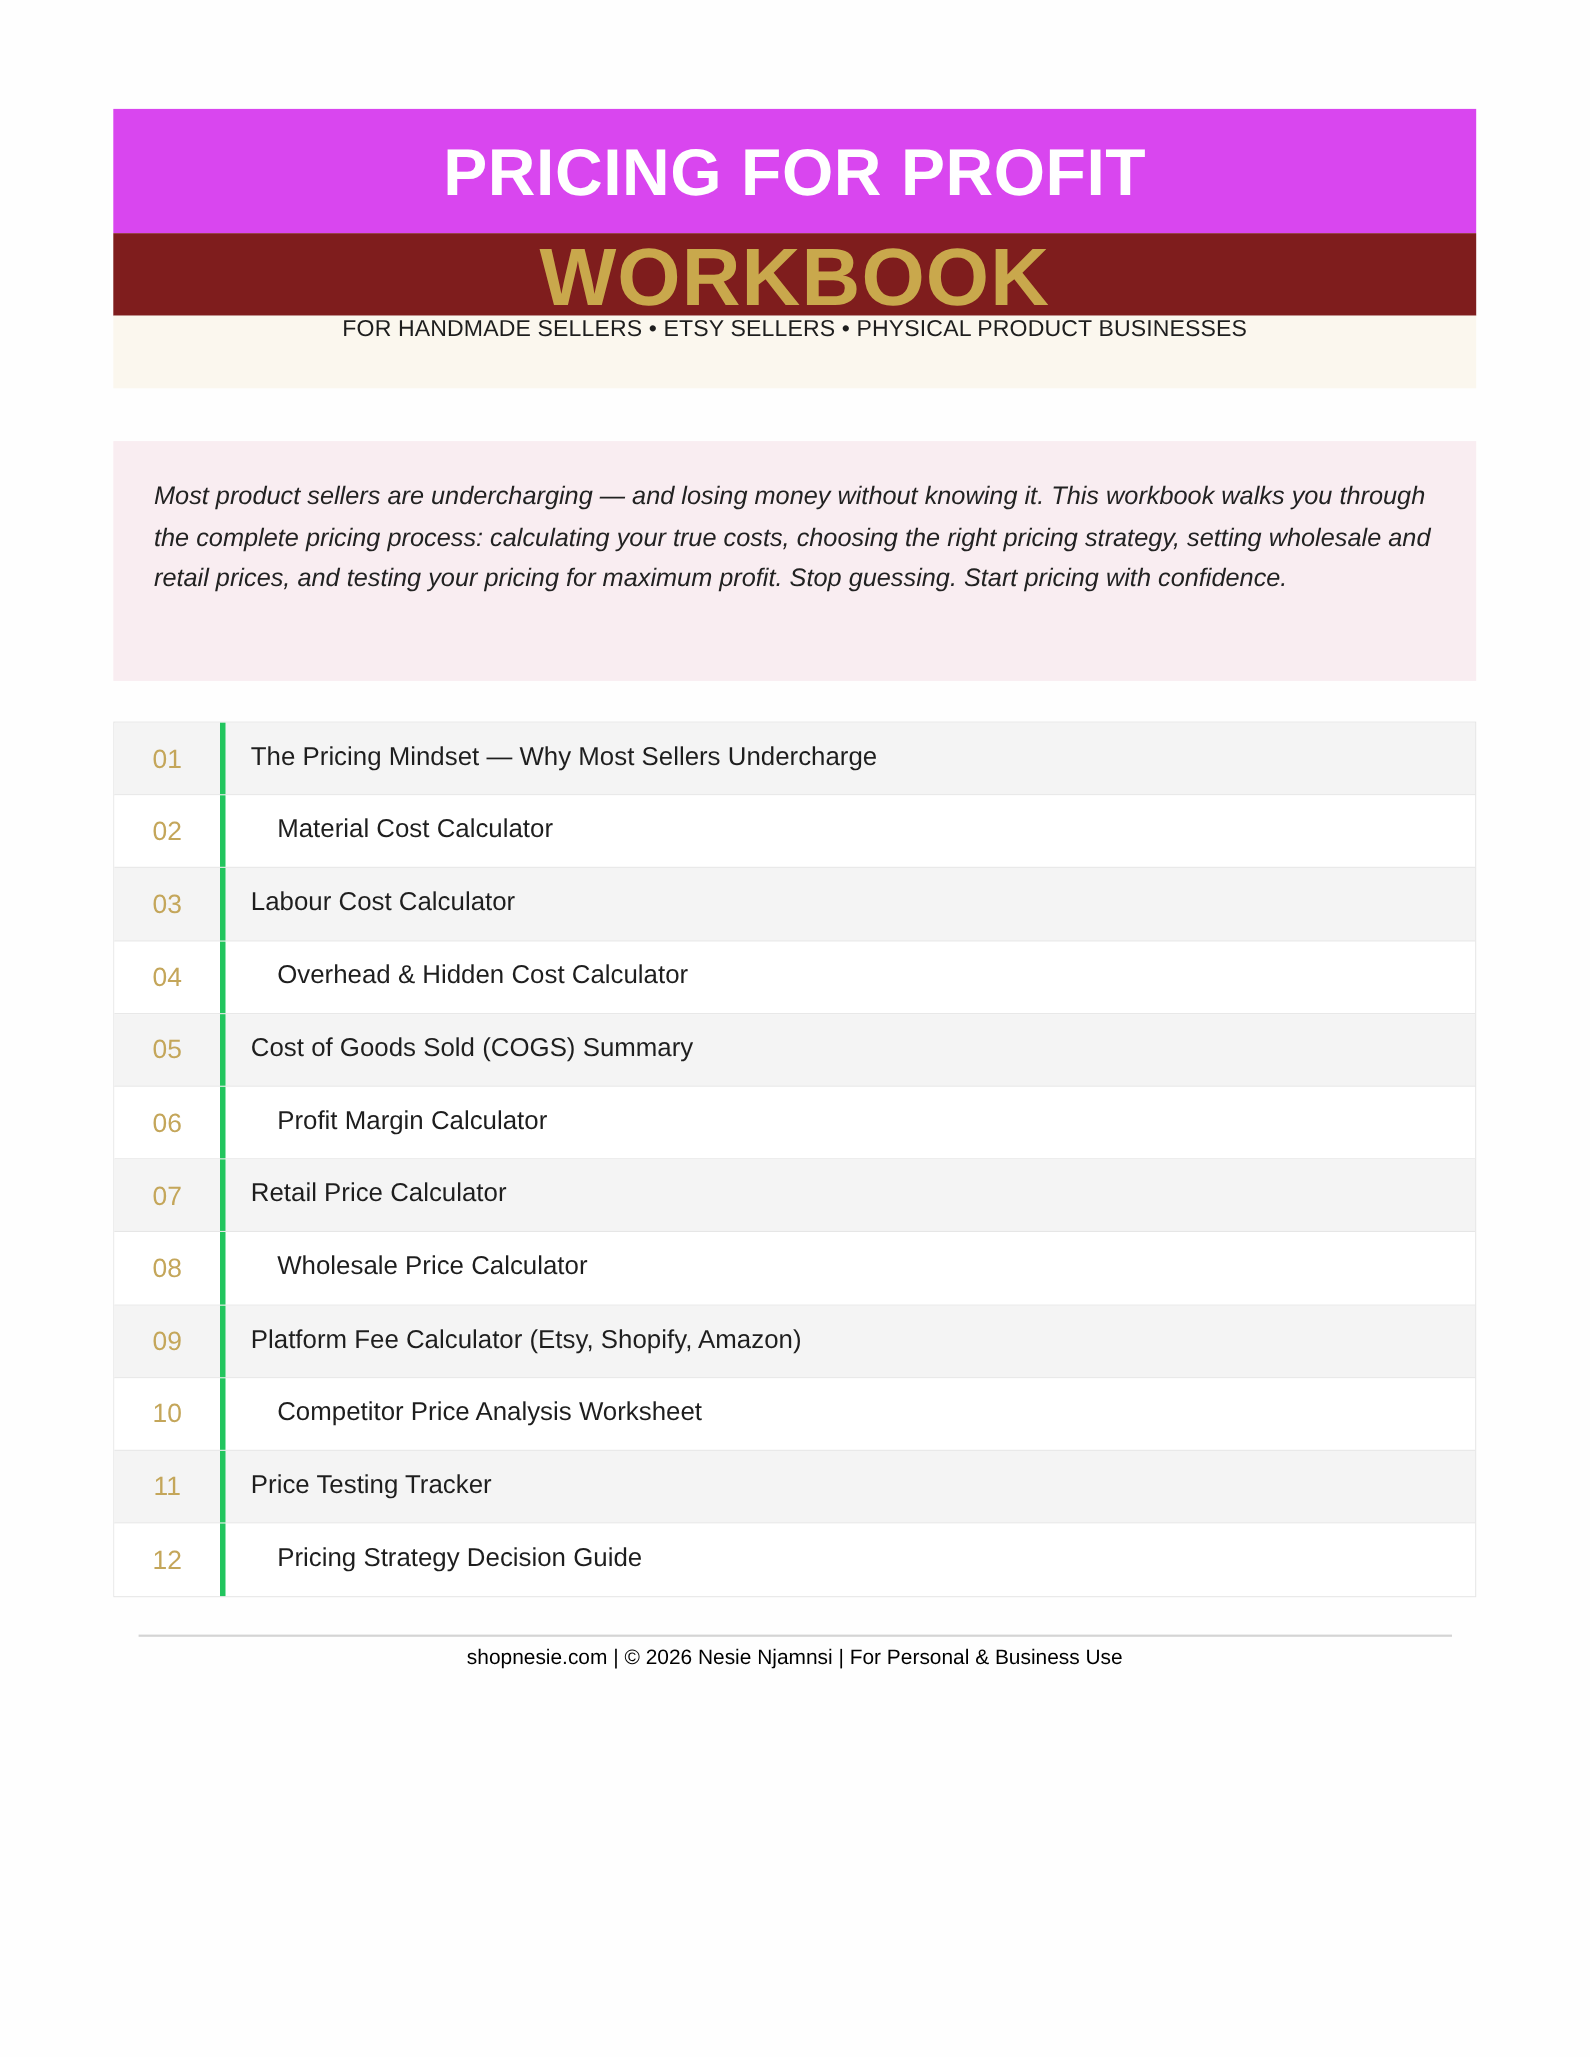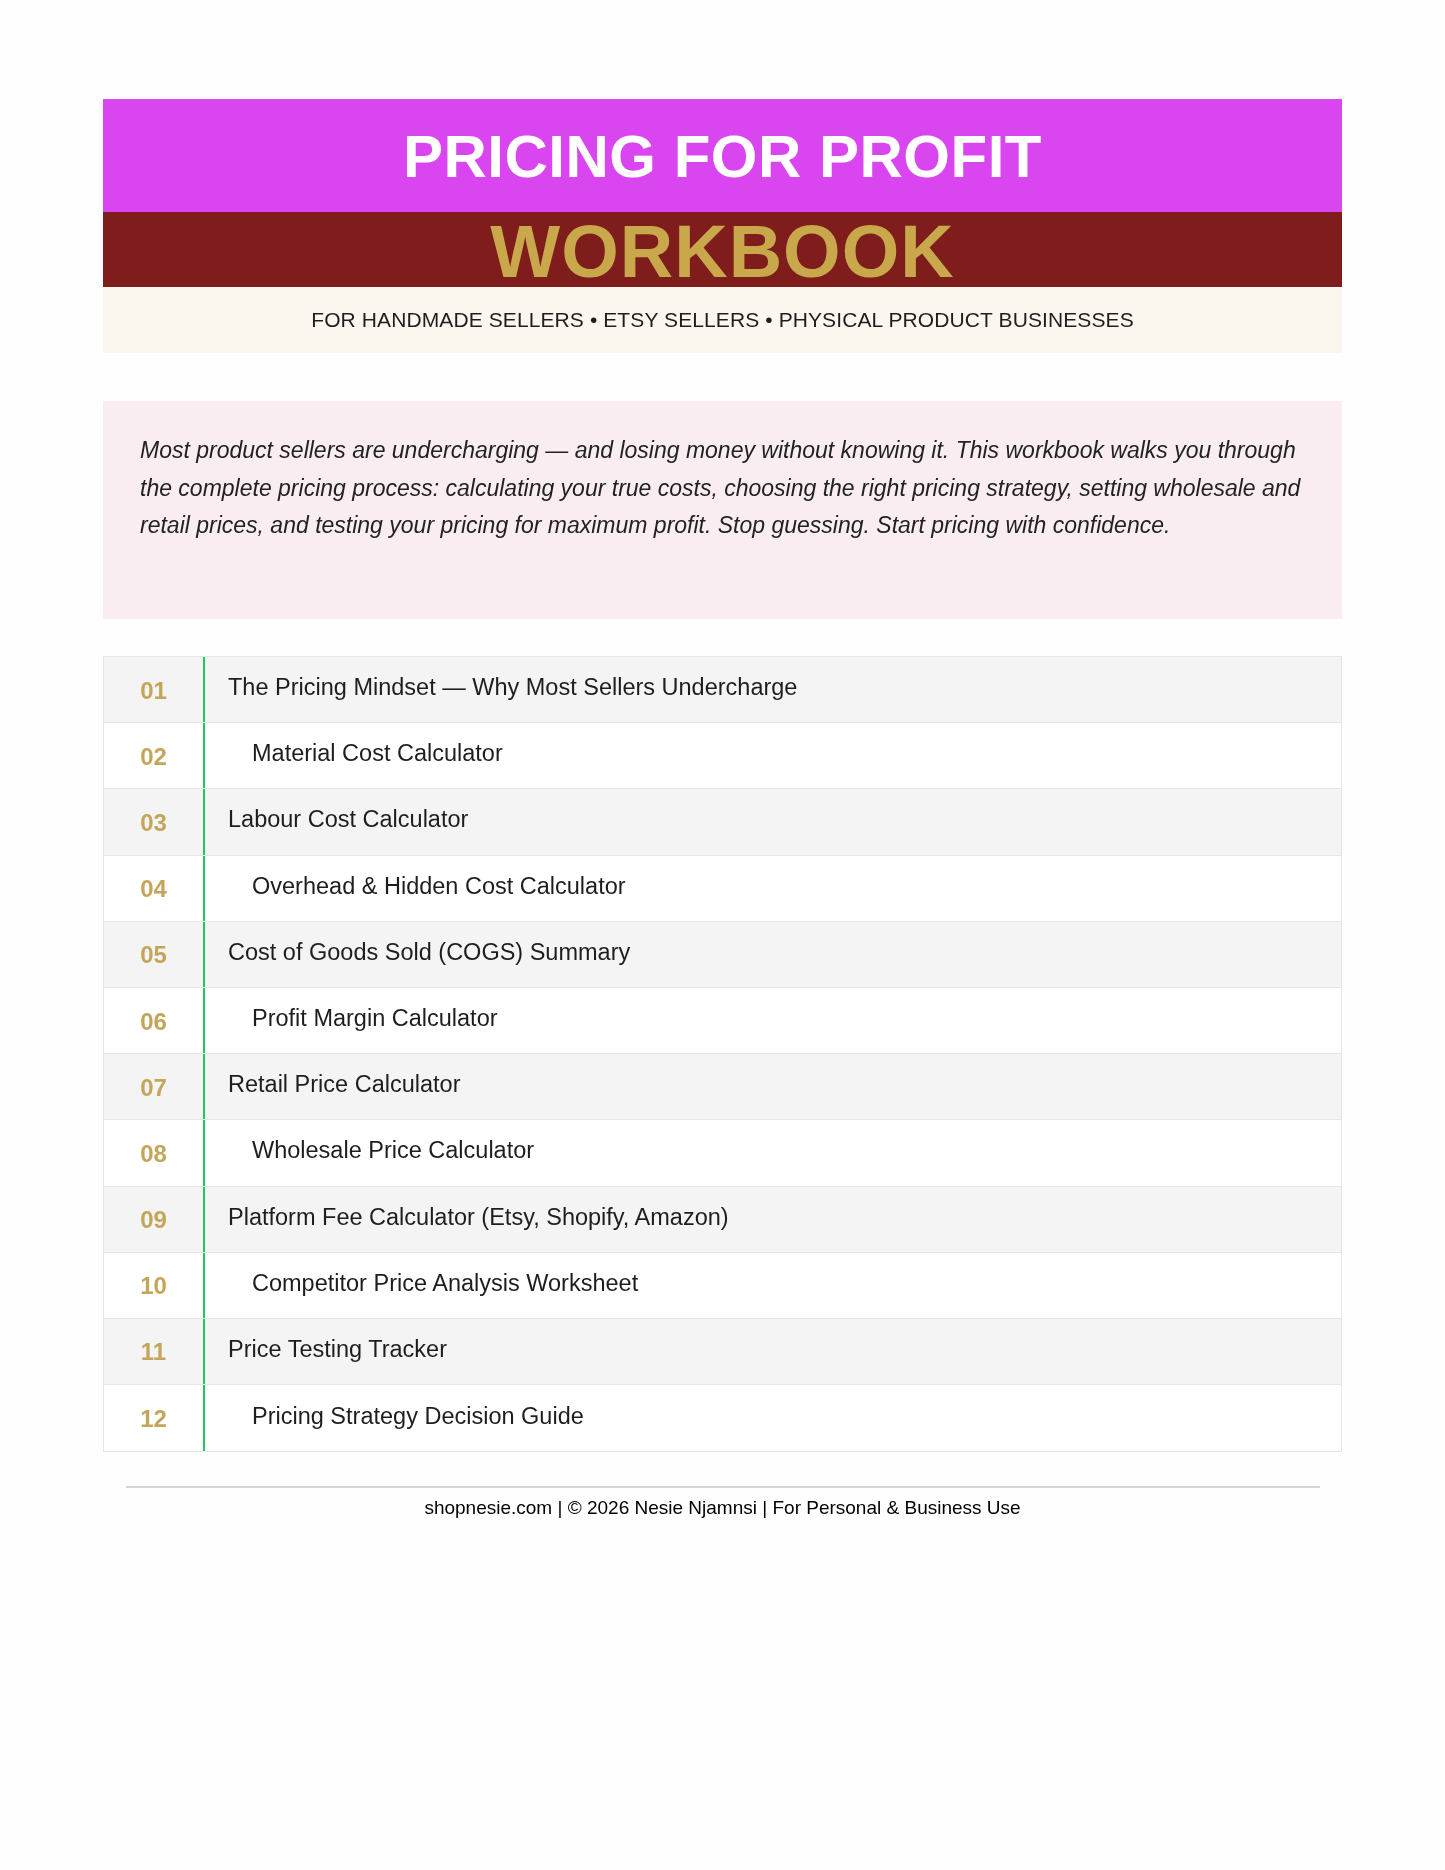--- a/index.html
+++ b/index.html
@@ -18,44 +18,44 @@
   .workbook-band {
     height: 75px; background: #7f1d1d;
     display: flex; align-items: center; justify-content: center; overflow: hidden;
   }
   .workbook-band span {
     color: #c9a84c; font-weight: bold; font-size: 74px; letter-spacing: 1px; line-height: 1;
     margin-top: 4px;
   }
   .subtitle-band {
     height: 66px; background: #fbf7ee;
-    display: flex; align-items: center; justify-content: center;
+    display: flex; align-items: flex-start; justify-content: center;
   }
   .subtitle-band span { font-size: 21px; color: #1e1e1e; letter-spacing: 0.1px; }
 
   .intro {
     position: absolute; left: 103px; top: 401px; width: 1239px; height: 218px;
     background: #f9edf1; padding: 31px 37px 0 37px;
   }
   .intro p { font-size: 23px; line-height: 37.5px; color: #222; font-style: italic; }
 
   .toc {
     position: absolute; left: 103px; top: 656px; width: 1239px;
     border: 1px solid #e6e6e6;
   }
   .toc-row {
     display: flex; height: 66.2px; border-bottom: 1px solid #e6e6e6; align-items: stretch;
   }
   .toc-row:last-child { border-bottom: none; }
   .toc-row.odd { background: #f4f4f4; }
   .toc-row.even { background: #ffffff; gap: 24px; }
   .toc-num {
-    width: 101px; border-right: 2px solid #22c55e;
+    width: 101px; border-right: 5px solid #22c55e;
     display: flex; align-items: center; justify-content: center;
-    color: #c4a65a; font-weight: bold; font-size: 24px; padding-top: 2px;
+    color: #c4a65a; font-weight: normal; font-size: 24px; padding-top: 2px;
   }
   .toc-title {
     flex: 1; display: flex; align-items: center; padding-left: 23px;
     font-size: 23.5px; color: #1e1e1e; padding-bottom: 4px;
   }
 
   .footer-rule {
     position: absolute; left: 126px; top: 1486px; width: 1194px; height: 0;
     border-top: 2px solid #d4d4d4;
   }

